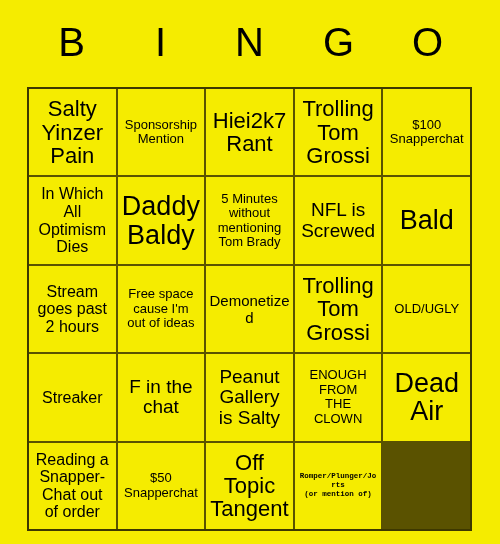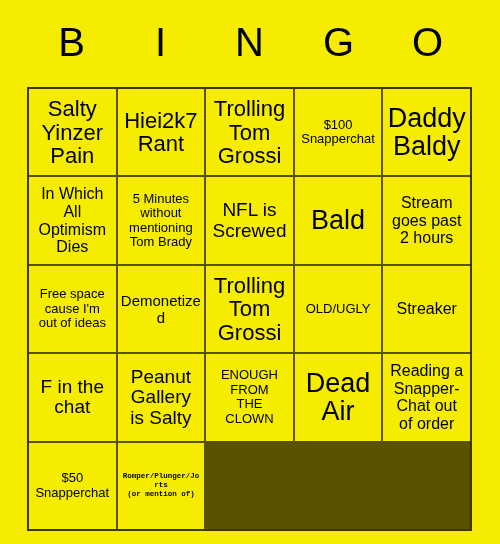--- a/index.html
+++ b/index.html
@@ -102,43 +102,47 @@
     <div class="hdr-letter">G</div>
     <div class="hdr-letter">O</div>
   </div>
 
   <div class="bingo-grid" id="bingo-grid">
       <div class="cell fs-xl">
         <span class="cell-text">Salty
 Yinzer
 Pain</span>
       </div>
+      <div class="cell fs-sm">
+        <span class="cell-text">Sponsorship
+Mention</span>
+      </div>
       <div class="cell fs-xl">
         <span class="cell-text">Hiei2k7
 Rant</span>
       </div>
       <div class="cell fs-xl">
         <span class="cell-text">Trolling
 Tom
 Grossi</span>
       </div>
       <div class="cell fs-sm">
         <span class="cell-text">$100
 Snapperchat</span>
-      </div>
-      <div class="cell fs-xxl">
-        <span class="cell-text">Daddy
-Baldy</span>
       </div>
       <div class="cell fs-md">
         <span class="cell-text">In Which
 All
 Optimism
 Dies</span>
       </div>
+      <div class="cell fs-xxl">
+        <span class="cell-text">Daddy
+Baldy</span>
+      </div>
       <div class="cell fs-sm">
         <span class="cell-text">5 Minutes
 without
 mentioning
 Tom Brady</span>
       </div>
       <div class="cell fs-lg">
         <span class="cell-text">NFL is
 Screwed</span>
       </div>
@@ -191,19 +195,24 @@
       <div class="cell fs-md">
         <span class="cell-text">Reading a
 Snapper-
 Chat out
 of order</span>
       </div>
       <div class="cell fs-sm">
         <span class="cell-text">$50
 Snapperchat</span>
       </div>
+      <div class="cell fs-xl">
+        <span class="cell-text">Off
+Topic
+Tangent</span>
+      </div>
       <div class="cell fs-xxs">
         <span class="cell-text">Romper/Plunger/Jorts
 (or mention of)</span>
       </div>
     </div>
 
 </div>
 
 </body></html>

